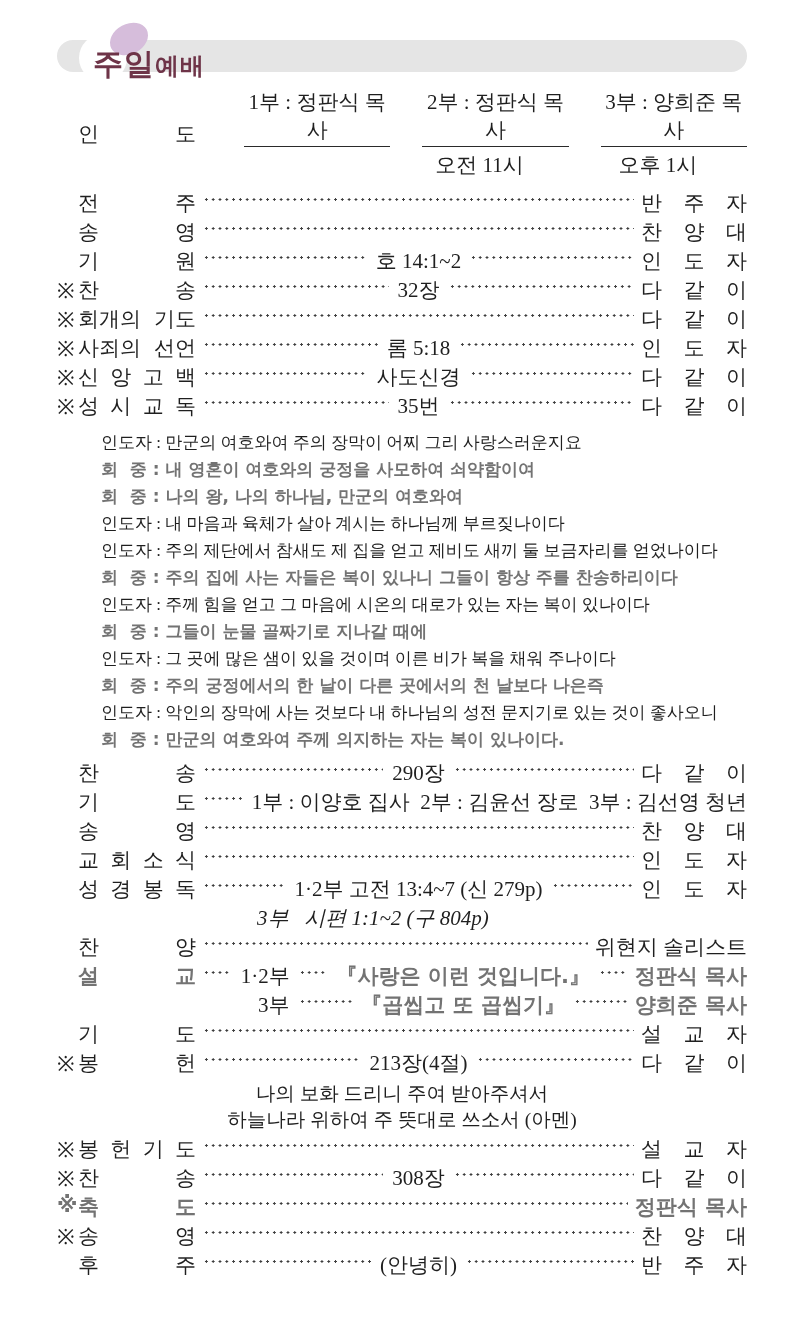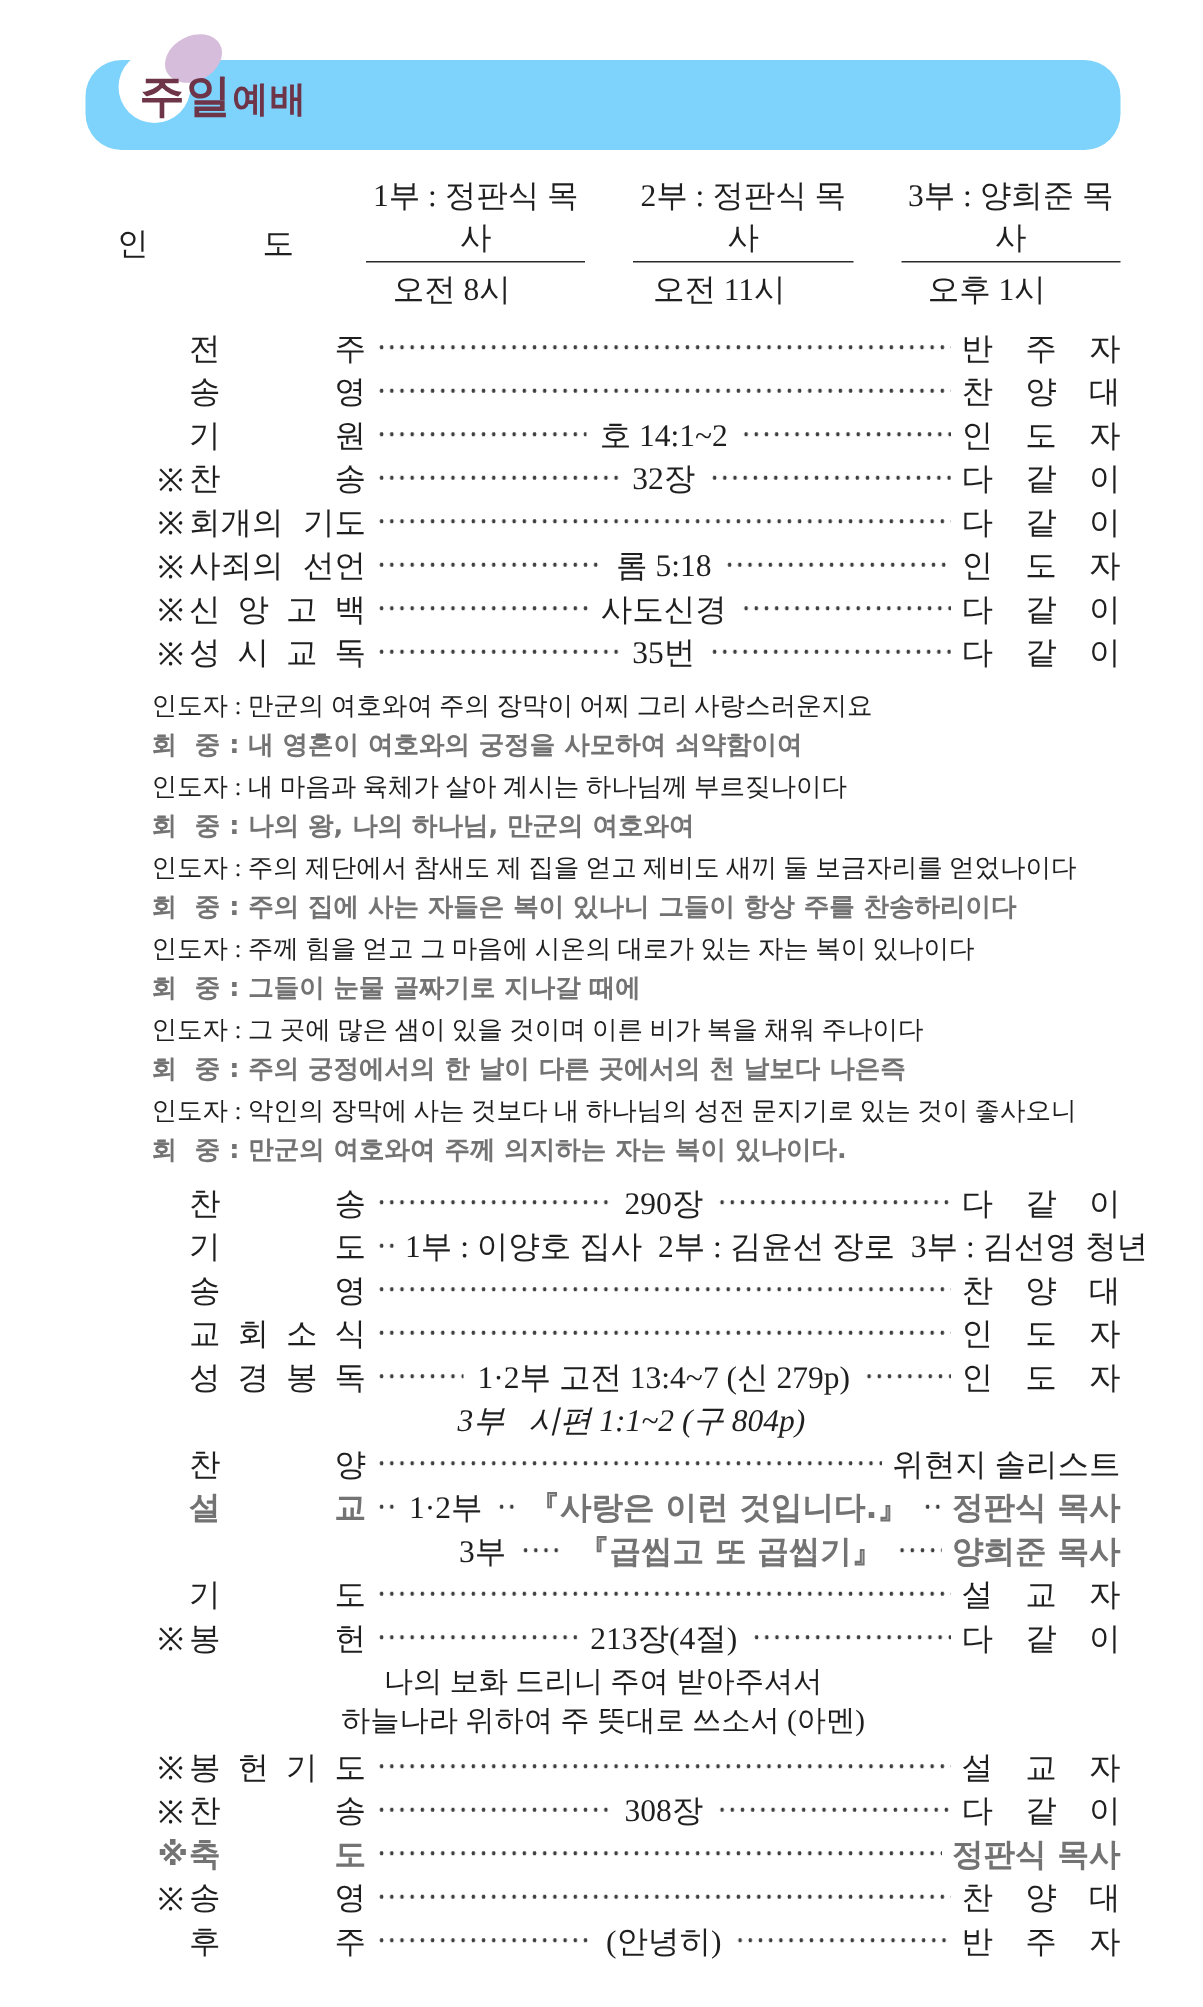--- a/index.html
+++ b/index.html
@@ -9,23 +9,23 @@
     font-family:"Liberation Serif","DejaVu Serif",serif;
     color:#1f1f1f;
     overflow:hidden;
   }
   .page { position:relative; width:802px; height:1338px; }
 
   
   .header-bar {
     position:relative;
     margin:40px 55px 0 57px;
-    height:60px;
+    height:32px;
     border-radius:24px;
-    background:#7dd3fc;
+    background:#e5e5e5;
   }
   .deco-circle {
     position:absolute; left:22px; top:-6px;
     width:48px; height:48px; border-radius:50%;
     background:#ffffff; z-index:1;
   }
   .deco-blob {
     position:absolute; left:52px; top:-16px;
     width:40px; height:30px; border-radius:50%;
     background:#d6bddb; transform:rotate(-28deg); z-index:2;
@@ -43,21 +43,21 @@
   .content { margin:0 55px 0 57px; }
 
   .leaders { display:flex; align-items:center; margin:16px 0 10px; font-size:21px; }
   .leaders .marker { width:21px; flex:none; }
   .leaders .label  { width:118px; flex:none; text-align:justify; text-align-last:justify; }
   .leader-groups { flex:1; display:flex; justify-content:space-between; padding-left:16px; }
   .leader { text-align:center; }
   .leader-name { display:inline-block; padding:0 3px 2px; border-bottom:1.5px solid #2a2a2a;margin-left:32px; }
   .leader-time { padding-top:4px; }
 
-  .row { display:flex; align-items:center; height:29px; font-size:21px;margin-left:48px; }
+  .row { display:flex; height:29px; font-size:21px; }
   .marker { width:21px; flex:none; }
   .label  { width:118px; flex:none; text-align:justify; text-align-last:justify; }
   .dots {
     flex:1 1 0; height:1em; margin:0 7px; min-width:12px;
     background-image:radial-gradient(circle,#3d3d3d 1.15px,transparent 1.35px);
     background-size:6.8px 100%;
     background-repeat:repeat-x;
     background-position:left center;
   }
   .center { flex:none; padding:0 2px; white-space:nowrap; }
@@ -93,21 +93,20 @@
   </div>
 
   <div class="content">
 
     <div class="leaders">
       <span class="marker"></span>
       <span class="label">인 도</span>
       <div class="leader-groups">
         <div class="leader">
           <div class="leader-name">1부 : 정판식 목사</div>
-          <div class="leader-time">오전 8시</div>
         </div>
         <div class="leader">
           <div class="leader-name">2부 : 정판식 목사</div>
           <div class="leader-time">오전 11시</div>
         </div>
         <div class="leader">
           <div class="leader-name">3부 : 양희준 목사</div>
           <div class="leader-time">오후 1시</div>
         </div>
       </div>
@@ -168,22 +167,22 @@
       <span class="label">성 시 교 독</span>
       <span class="dots"></span>
       <span class="center">35번</span>
       <span class="dots"></span>
       <span class="right">다 같 이</span>
     </div>
 
     <div class="reading">
       <div class="reading-line">인도자 : 만군의 여호와여 주의 장막이 어찌 그리 사랑스러운지요</div>
       <div class="reading-line bold">회  중 : 내 영혼이 여호와의 궁정을 사모하여 쇠약함이여</div>
+      <div class="reading-line bold">회  중 : 나의 왕, 나의 하나님, 만군의 여호와여</div>
       <div class="reading-line">인도자 : 내 마음과 육체가 살아 계시는 하나님께 부르짖나이다</div>
-      <div class="reading-line bold">회  중 : 나의 왕, 나의 하나님, 만군의 여호와여</div>
       <div class="reading-line">인도자 : 주의 제단에서 참새도 제 집을 얻고 제비도 새끼 둘 보금자리를 얻었나이다</div>
       <div class="reading-line bold">회  중 : 주의 집에 사는 자들은 복이 있나니 그들이 항상 주를 찬송하리이다</div>
       <div class="reading-line">인도자 : 주께 힘을 얻고 그 마음에 시온의 대로가 있는 자는 복이 있나이다</div>
       <div class="reading-line bold">회  중 : 그들이 눈물 골짜기로 지나갈 때에</div>
       <div class="reading-line">인도자 : 그 곳에 많은 샘이 있을 것이며 이른 비가 복을 채워 주나이다</div>
       <div class="reading-line bold">회  중 : 주의 궁정에서의 한 날이 다른 곳에서의 천 날보다 나은즉</div>
       <div class="reading-line">인도자 : 악인의 장막에 사는 것보다 내 하나님의 성전 문지기로 있는 것이 좋사오니</div>
       <div class="reading-line bold">회  중 : 만군의 여호와여 주께 의지하는 자는 복이 있나이다.</div>
     </div>
 

